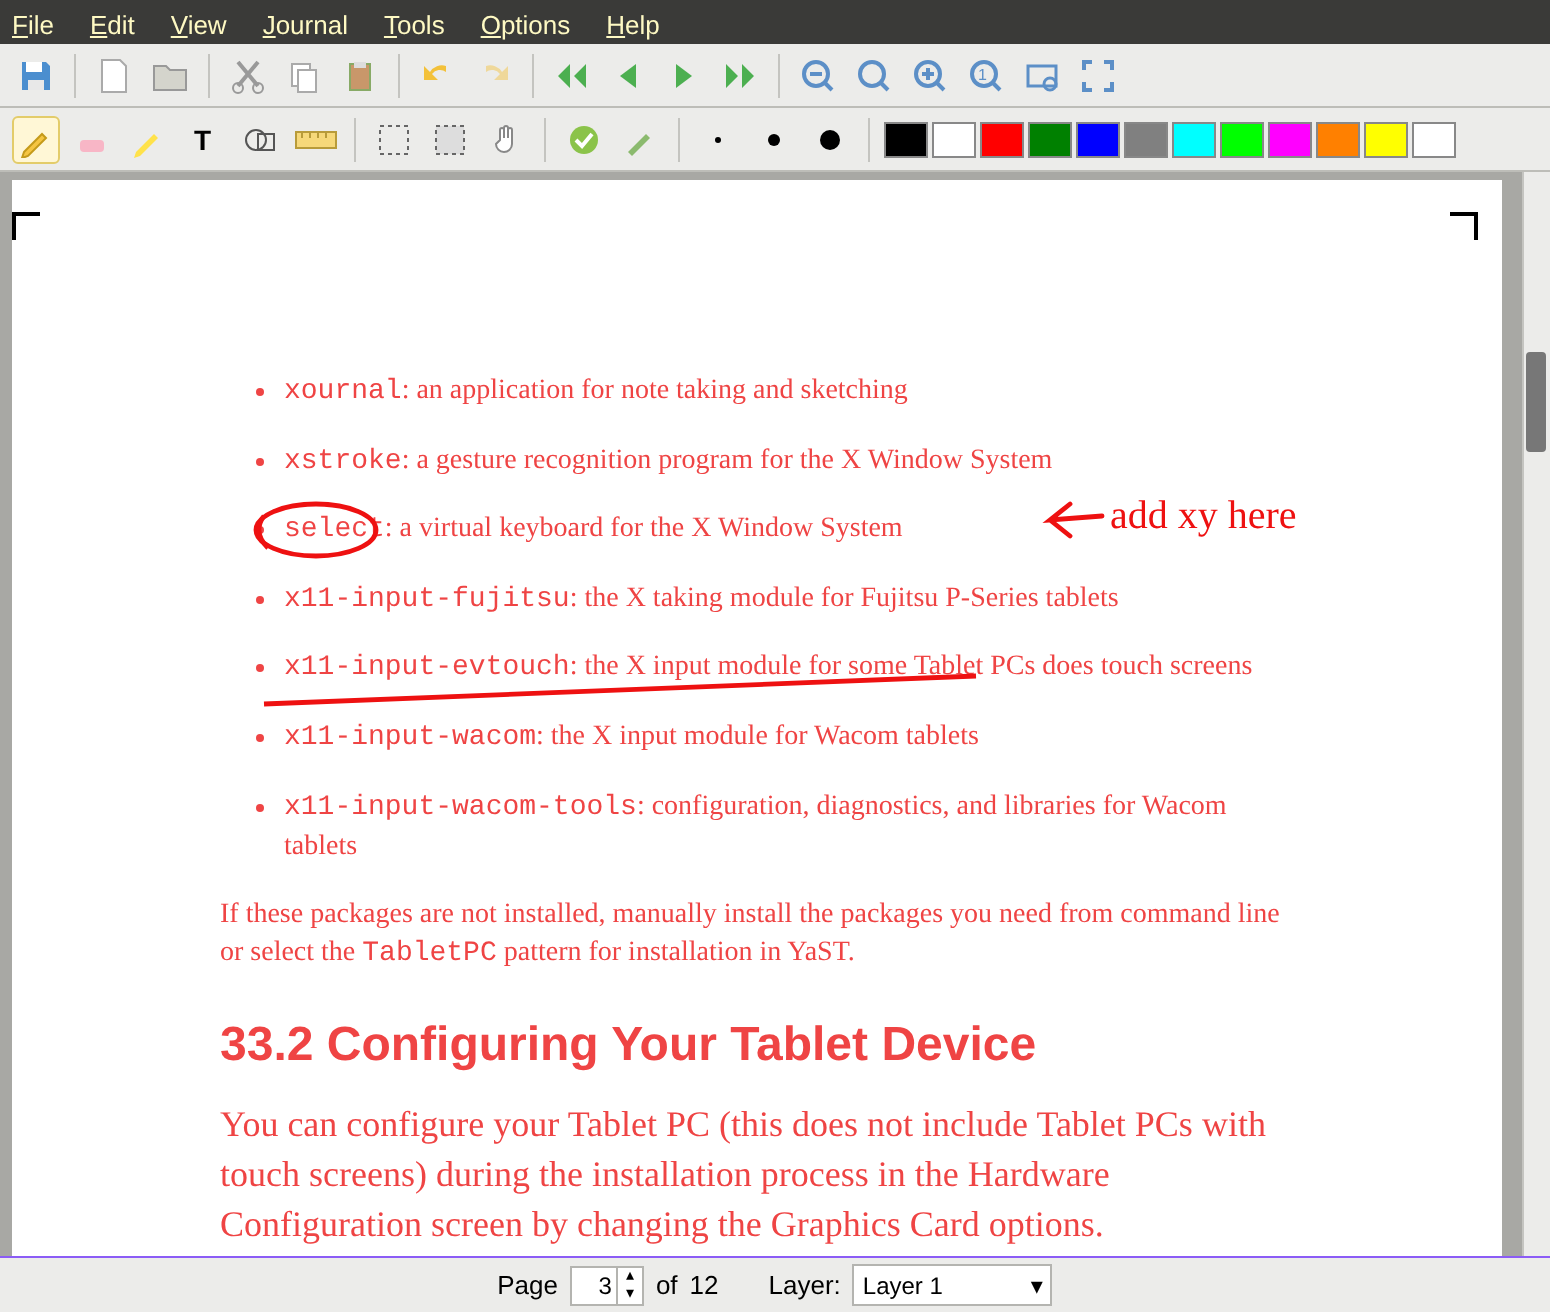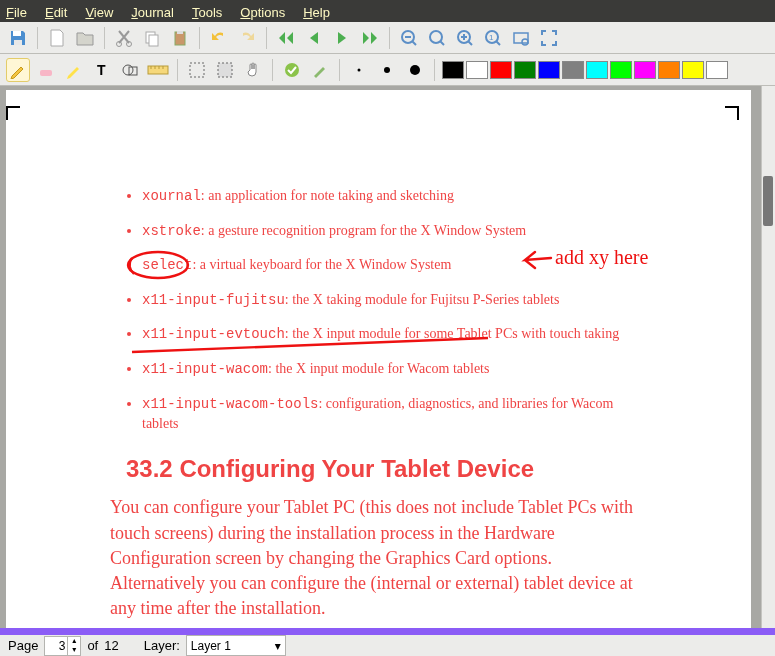--- a/index.html
+++ b/index.html
@@ -12,26 +12,26 @@
 .sep { width: 1px; height: 22px; background: #c4c4c0; margin: 0 3px; }
 .toolbar2 { background: #ececea; border-bottom: 1px solid #bdbdb8; display: flex; align-items: center; padding: 3px 6px; gap: 4px; height: 32px; }
 .swatch { width: 22px; height: 18px; border: 1px solid #888; cursor: pointer; }
 .content { flex: 1; background: #a8a8a4; position: relative; overflow: hidden; }
 .page { position: absolute; left: 6px; top: 4px; width: 745px; height: 614px; background: #fff; }
 .pagecontent { position: absolute; left: 104px; top: 0; width: 540px; font-family: Georgia, serif; color: #ef4444; font-size: 14px; line-height: 1.4; }
 .bullets { margin-top: 96px; }
 .bullets li { list-style: disc; margin-left: 32px; margin-bottom: 14px; font-size: 14px; }
 .mono { font-family: "Courier New", monospace; }
 .parabelow { margin-top: 6px; }
-.h2 { font-family: Arial, sans-serif; font-weight: 700; font-size: 24px; margin-top: 18px; margin-bottom: 10px; margin-left: 16px; }
+.h2 { font-family: Arial, sans-serif; font-weight: 700; font-size: 24px; margin-top: 18px; margin-bottom: 10px; }
 .para2 { font-size: 18px; }
 .annot { position: absolute; pointer-events: none; }
 .scrollbar-v { position: absolute; right: 0; top: 0; width: 14px; height: 100%; background: #ececea; border-left: 1px solid #c4c4c0; }
 .thumb { position: absolute; right: 2px; width: 10px; background: #777; border-radius: 2px; }
-.statusbar { height: 28px; background: #ececea; border-top: 7px solid #8b5cf6; display: flex; align-items: center; padding: 0 8px; font-size: 13px; gap: 6px; }
+.statusbar { height: 28px; background: #ececea; border-top: 1px solid #8b5cf6; display: flex; align-items: center; padding: 0 8px; font-size: 13px; gap: 6px; justify-content: center; }
 .spinner { display: inline-flex; align-items: center; border: 1px solid #b4b4b0; background: #fff; height: 20px; }
 .spinner input { width: 22px; border: none; text-align: right; padding: 0 2px; font-size: 12px; background: transparent; }
 .spinbtns { display: flex; flex-direction: column; border-left: 1px solid #b4b4b0; }
 .spinbtns div { width: 12px; height: 9px; font-size: 8px; line-height: 8px; text-align: center; cursor: pointer; }
 .combo { border: 1px solid #b4b4b0; background: #fff; height: 21px; display: flex; align-items: center; padding: 0 4px; width: 100px; font-size: 12px; gap: 16px; }
 .combo .car { margin-left: auto; }
 .pgcorner { position: absolute; width: 14px; height: 2px; background: #000; }
 </style>
 </head>
 <body>
@@ -258,24 +258,27 @@
     <div class="pgcorner" style="left:0;top:16px;width:2px;height:14px"></div>
     <div class="pgcorner" style="right:12px;top:16px"></div>
     <div class="pgcorner" style="right:12px;top:16px;width:2px;height:14px"></div>
 
     <div class="pagecontent">
       <ul class="bullets" id="bullets">
           <li><span class="mono">xournal</span><span>: an application for note taking and sketching</span></li>
           <li><span class="mono">xstroke</span><span>: a gesture recognition program for the X Window System</span></li>
           <li><span class="mono">select</span><span>: a virtual keyboard for the X Window System</span></li>
           <li><span class="mono">x11-input-fujitsu</span><span>: the X taking module for Fujitsu P-Series tablets</span></li>
-          <li><span class="mono">x11-input-evtouch</span><span>: the X input module for some Tablet PCs with touch taking</span></li>
+          <li><span class="mono">x11-input-evtouch</span><span>: the X input module for some Tablet PCs does touch screens</span></li>
           <li><span class="mono">x11-input-wacom</span><span>: the X input module for Wacom tablets</span></li>
           <li><span class="mono">x11-input-wacom-tools</span><span>: configuration, diagnostics, and libraries for Wacom tablets</span></li>
         </ul>
+      <p class="parabelow">
+        <span>If these packages are not installed, manually install the packages you need from command line or select the </span><span class="mono">TabletPC</span><span> pattern for installation in YaST.</span>
+      </p>
       <h2 class="h2">33.2  Configuring Your Tablet Device</h2>
       <p class="para2">You can configure your Tablet PC (this does not include Tablet PCs with touch screens) during the installation process in the Hardware Configuration screen by changing the Graphics Card options. Alternatively you can configure the (internal or external) tablet device at any time after the installation.</p>
     </div>
 
     <svg class="annot" style="left:116px;top:158px" width="72" height="34">
       <ellipse cx="36" cy="17" rx="30" ry="13" fill="none" stroke="#e11" stroke-width="2.4"></ellipse>
       <path d="M10 10 Q 4 18 12 26" fill="none" stroke="#e11" stroke-width="2.4"></path>
     </svg>
     <svg class="annot" style="left:505px;top:150px" width="200" height="40">
       <path d="M40 18 L14 20 L24 12 M14 20 L24 28" fill="none" stroke="#e11" stroke-width="2.4" stroke-linecap="round"></path>

